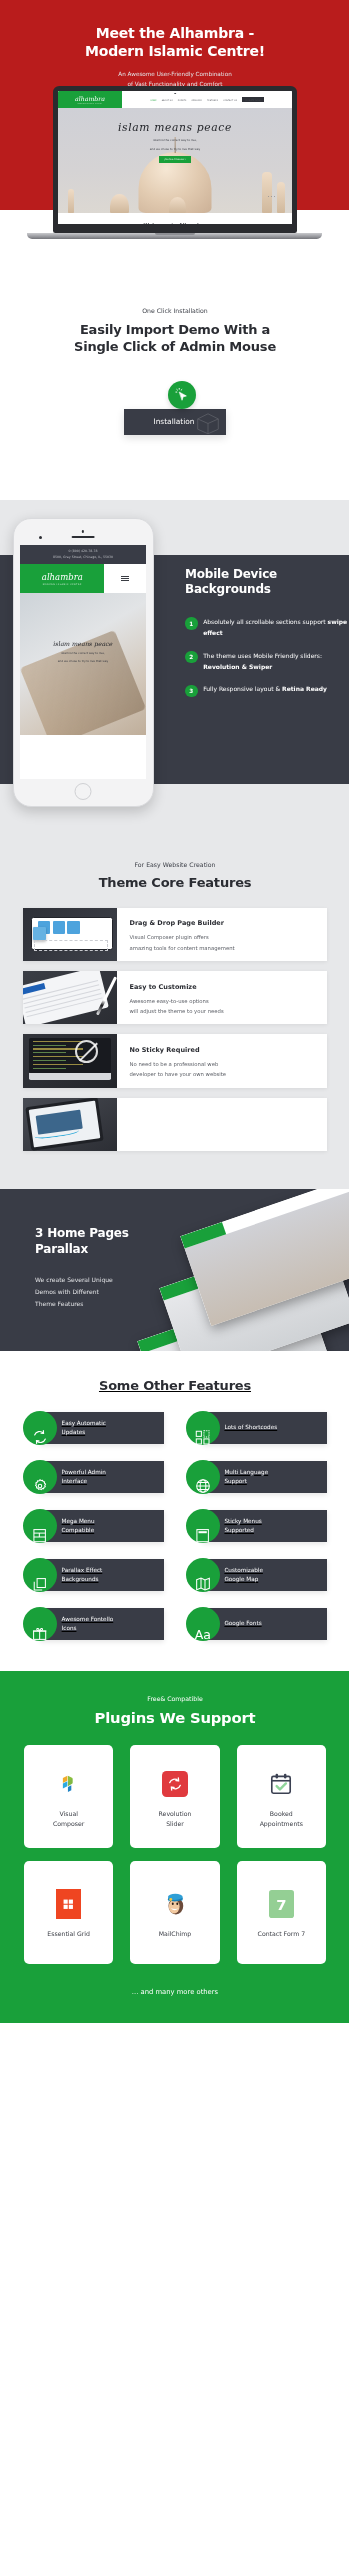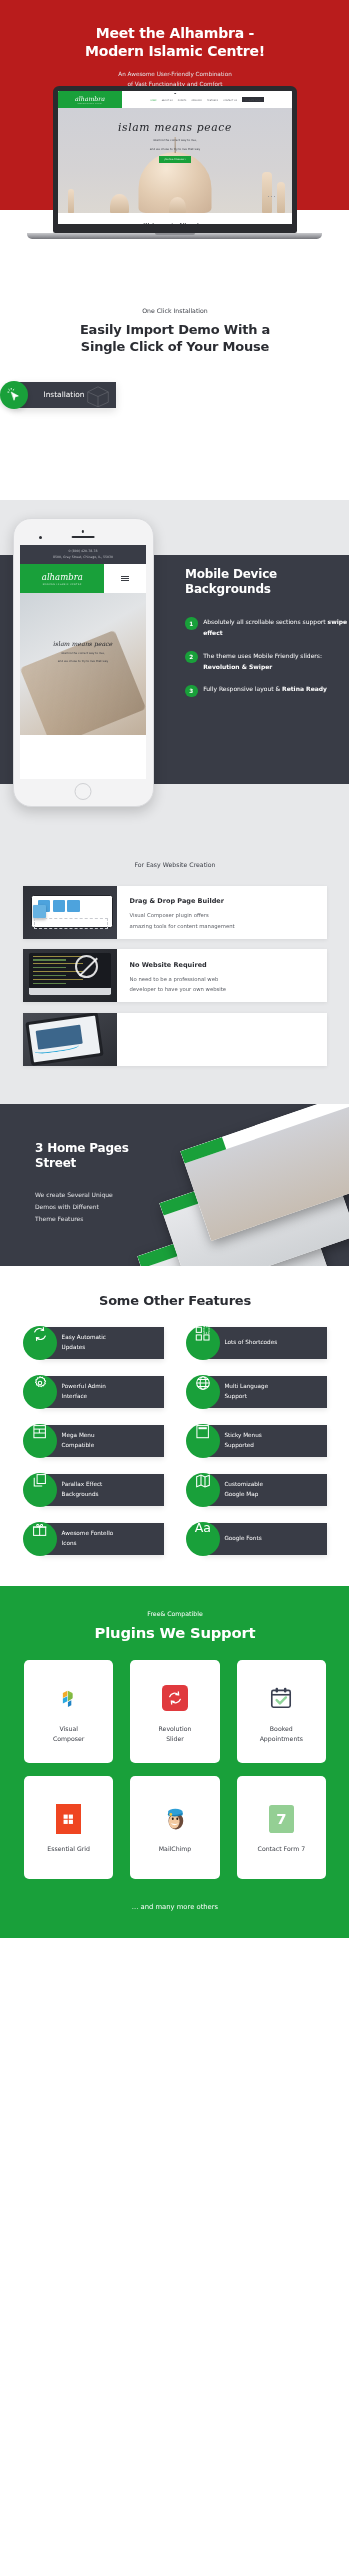--- a/index.html
+++ b/index.html
@@ -136,21 +136,21 @@
   
   .install {
     background: #fff; text-align: center; padding: 23px 0 0 0; height: 216px;
   }
   .eyebrow { font-size: 6.2px; color: #3c3f47; }
   .bigtitle {
     font-size: 13px; font-weight: bold; color: #2b2d33;
     line-height: 1.3; margin-top: 8px; letter-spacing: -0.2px;
     padding: 0 12.5px;
   }
-  .install-btn-wrap { margin-top: 25px; display: flex; align-items: center; }
+  .install-btn-wrap { margin-top: 25px; display: flex; justify-content: center; align-items: center; flex-direction: column; }
   .install-plate {
     background: #393c46; height: 26px; width: 102px;
     display: flex; align-items: center; padding-left: 29.5px;
     box-shadow: 0 3.4px 8px rgba(0,0,0,.13);
     position: relative;
   }
   .install-plate .boxglyph { position: absolute; right: 5.7px; top: 2.8px; opacity: .18; }
   .install-label { color: #ffffff; font-size: 7.4px; }
   .install-circle {
     width: 28px; height: 28px; border-radius: 50%;
@@ -268,34 +268,34 @@
   .shot.s1 { right: 5.7px; top: 0px; }
   .shot.s2 { right: 27px; top: 52px; }
   .shot.s3 { right: 49px; top: 105px; }
   .shot-bar { height: 12.5px; background: #fff; display: flex; }
   .shot-bar .g { width: 44px; background: #19a03a; }
   .shot-bar .n { flex:1; }
   .shot-body { height: 83px; background: linear-gradient(to bottom,#d0d1d6,#c7bdb2); }
   .shot-body.b2 { background: linear-gradient(to bottom,#e6e7ea,#cfd2d5); }
 
   
-  .other { background: #fff; padding: 27px 0 31px 0; }
+  .other { background: #fff; padding: 27px 0 31px 0; text-decoration: underline; }
   .other h2 { text-align:center; font-size: 13px; font-weight: bold; color: #2b2d33; letter-spacing:-0.2px; }
   .ogrid { margin-top: 19.3px; padding: 0 23px; display: grid; grid-template-columns: 1fr 1fr; gap: 17px 21.6px; }
   .ocell { position: relative; display: flex; align-items: center; }
   .ocard {
     background: #393c46; height: 32px; flex: 1; margin-left: 17px;
     display: flex; align-items: center; padding-left: 21.6px;
     box-shadow: 0 2.3px 5.1px rgba(0,0,0,.10);
   }
   .ocard span { color: #fff; font-size: 5.7px; line-height: 1.7; }
   .oicon {
     position: absolute; left: 0; top: 50%; transform: translateY(-50%);
     width: 34px; height: 34px; border-radius: 50%; background: #19a03a;
-    display: flex; align-items: flex-start; justify-content: center; z-index: 2;
+    display: flex; align-items: flex-end; justify-content: center; z-index: 2;
   }
 
   
   .plugins { background: #19a03a; padding: 24px 0 4px 0; text-align: center; height: 352px; }
   .plugins .eyebrow { color: #ffffff; font-size: 6.2px; }
   .plugins h2 { color: #fff; font-size: 14.8px; font-weight: bold; margin-top: 6.8px; letter-spacing:-0.2px; }
   .pgrid { margin-top: 19.3px; padding: 0 24px; display: grid; grid-template-columns: repeat(3, 1fr); gap: 12.5px 17px; }
   .pcard {
     background: #fff; border-radius: 5.1px; height: 103px;
     display: flex; flex-direction: column; align-items: center; justify-content: center;
@@ -368,21 +368,21 @@
         </div>
       </div>
       <div class="laptop-base"></div>
     </div>
   </section>
 
   <section class="install">
     <div class="eyebrow">One Click Installation</div>
     <h2 class="bigtitle">
       <span>Easily Import Demo With a</span><br>
-      <span>Single Click of Your Mouse</span>
+      <span>Single Click of Admin Mouse</span>
     </h2>
     <div class="install-btn-wrap">
       <div class="install-circle">
         <svg width="13.6" height="13.6" viewBox="0 0 24 24" fill="none" stroke="#ffffff" stroke-width="1.6" stroke-linecap="round">
           <path d="M4.5 3.8 L3.2 2.6 M7.5 2.2 L7.5 0.6 M10.8 3.8 L12.1 2.6 M3.2 7.2 L1.6 7.2"></path>
           <path d="M8 7.5 L20 14 L14.4 15.4 L12.6 21 Z" fill="#ffffff" stroke="#ffffff" stroke-width="1.2" stroke-linejoin="round"></path>
         </svg>
       </div>
       <div class="install-plate">
         <span class="install-label">Installation</span>
@@ -451,20 +451,21 @@
         <div class="mob-item">
           <div class="mob-num">3</div>
           <div class="mob-txt"><span>Fully Responsive layout &amp; </span><b>Retina Ready</b></div>
         </div>
       </div>
     </div>
   </section>
 
   <section class="core">
     <div class="eyebrow">For Easy Website Creation</div>
+    <h2>Theme Core Features</h2>
 
     <div class="core-list">
 
       <div class="fcard">
         <div class="fcard-img">
           <div class="th th1">
             <div class="lap"></div>
             <div class="tile a"></div>
               <div class="tile b"></div>
               <div class="tile c"></div>
@@ -474,40 +475,55 @@
         </div>
         <div class="fcard-body">
           <div class="fcard-title">Drag &amp; Drop Page Builder</div>
           <div class="fcard-desc">
             <div>Visual Composer plugin offers</div>
             <div>amazing tools for content management</div>
           </div>
         </div>
       </div>
 
+      <div class="fcard">
+        <div class="fcard-img">
+          <div class="th th2">
+            <div class="tab"></div>
+              <div class="pen"></div>
+          </div>
+        </div>
+        <div class="fcard-body">
+          <div class="fcard-title">Easy to Customize</div>
+          <div class="fcard-desc">
+            <div>Awesome easy-to-use options</div>
+            <div>will adjust the theme to your needs</div>
+          </div>
+        </div>
+      </div>
 
       <div class="fcard">
         <div class="fcard-img">
           <div class="th th3">
             <div class="mon">
                 <i></i>
                 <i></i>
                 <i></i>
                 <i></i>
                 <i></i>
                 <i></i>
                 <i></i>
                 <i></i>
               </div>
             <div class="stand"></div>
             <div class="no"></div>
           </div>
         </div>
         <div class="fcard-body">
-          <div class="fcard-title">No Website Required</div>
+          <div class="fcard-title">No Sticky Required</div>
           <div class="fcard-desc">
             <div>No need to be a professional web</div>
             <div>developer to have your own website</div>
           </div>
         </div>
       </div>
 
       <div class="fcard">
         <div class="fcard-img">
           <div class="th th4">
@@ -519,21 +535,21 @@
         </div>
       </div>
 
     </div>
   </section>
 
   <section class="homepages">
     <div class="hp-left">
       <h2 class="hp-h">
         <span>3 Home Pages</span><br>
-        <span>Street</span>
+        <span>Parallax</span>
       </h2>
       <div class="hp-p">
         <div>We create Several Unique</div>
         <div>Demos with Different</div>
         <div>Theme Features</div>
       </div>
     </div>
     <div class="hp-shots">
       <div class="shot s3">
         <div class="shot-bar">

